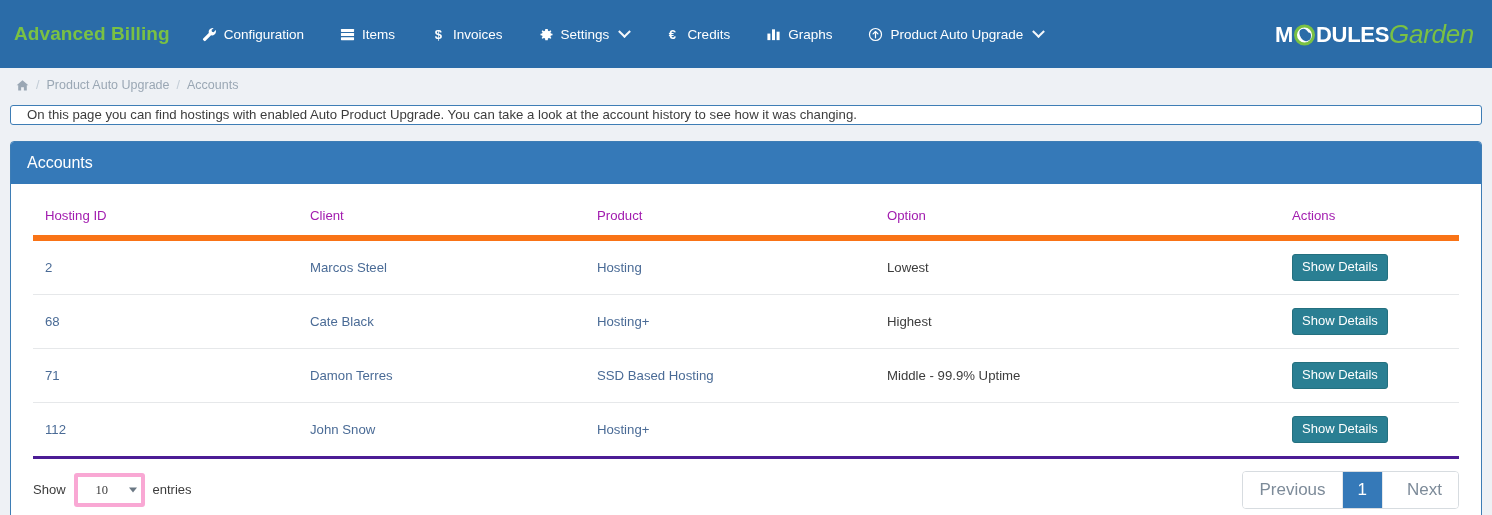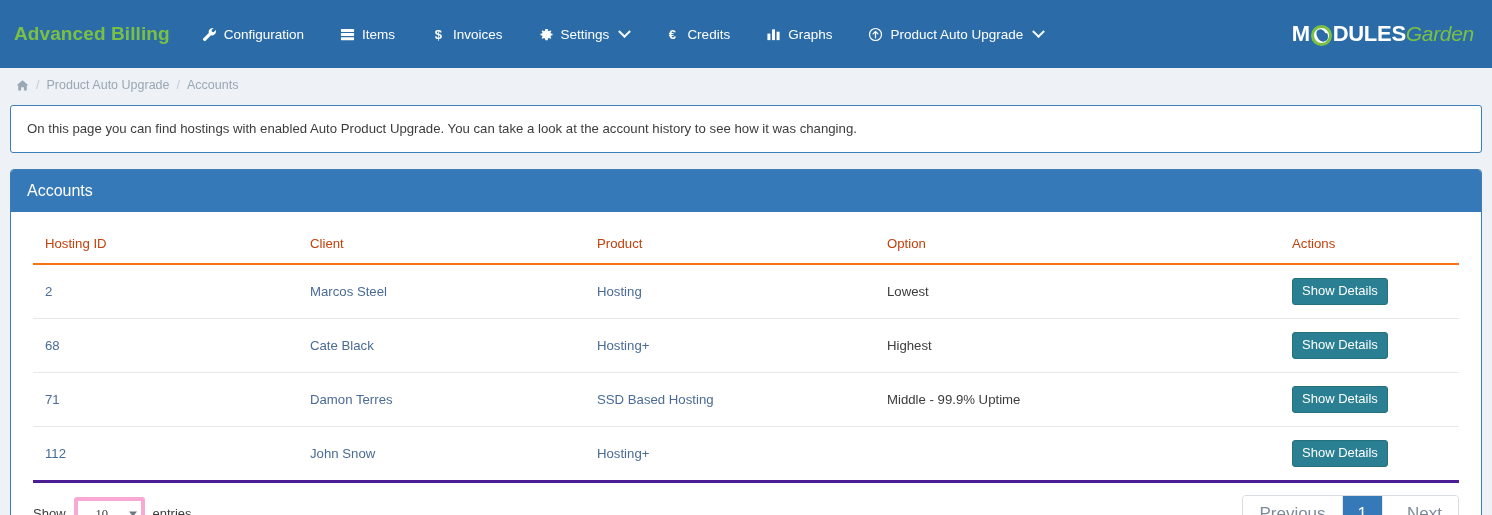--- a/index.html
+++ b/index.html
@@ -104,21 +104,21 @@
     position: absolute;
     right: 1px; bottom: 2px;
     width: 6px; height: 8px;
     background: #2b6ca8;
     border-radius: 50% 40% 55% 45%;
   }
   .logo .garden {
     color: #7ac143;
     font-weight: normal;
     font-style: italic;
-    font-size: 21px;
+    font-size: 26px;
   }
 
   
   .breadcrumb {
     height: 34px;
     display: flex;
     align-items: center;
     padding: 0 16px;
     font-size: 12.5px;
     color: #9aa7b4;
@@ -127,21 +127,21 @@
   .breadcrumb .home-ico { color: #9aa7b4; display: inline-flex; }
   .breadcrumb .sep { color: #c2ccd6; }
   .breadcrumb a { color: #9aa7b4; text-decoration: none; cursor: pointer; }
 
   
   .info-panel {
     margin: 3px 10px 0 10px;
     background: #ffffff;
     border: 1px solid #3e7db5;
     border-radius: 3px;
-    padding: 15px 16px;
+    padding: 1px 16px;
     font-size: 13.2px;
     color: #3c3c3c;
     line-height: 1.2;
   }
 
   
   .panel {
     margin: 16px 10px 0 10px;
     background: #ffffff;
     border: 1px solid #3e7db5;
@@ -161,23 +161,23 @@
   }
 
   table.data {
     width: 100%;
     border-collapse: collapse;
     font-size: 13.2px;
   }
   table.data thead th {
     text-align: left;
     font-weight: normal;
-    color: #c2410c;
+    color: #a21caf;
     padding: 14px 0 12px 12px;
-    border-bottom: 2px solid #f97316;
+    border-bottom: 6px solid #f97316;
     font-size: 13.2px;
   }
   table.data tbody td {
     padding: 13px 0 13px 12px;
     border-bottom: 1px solid #e6e8ea;
     color: #3c3c3c;
     vertical-align: middle;
     height: 43px;
   }
   table.data tbody tr:last-child td { border-bottom: 3px solid #4c1d95; }

